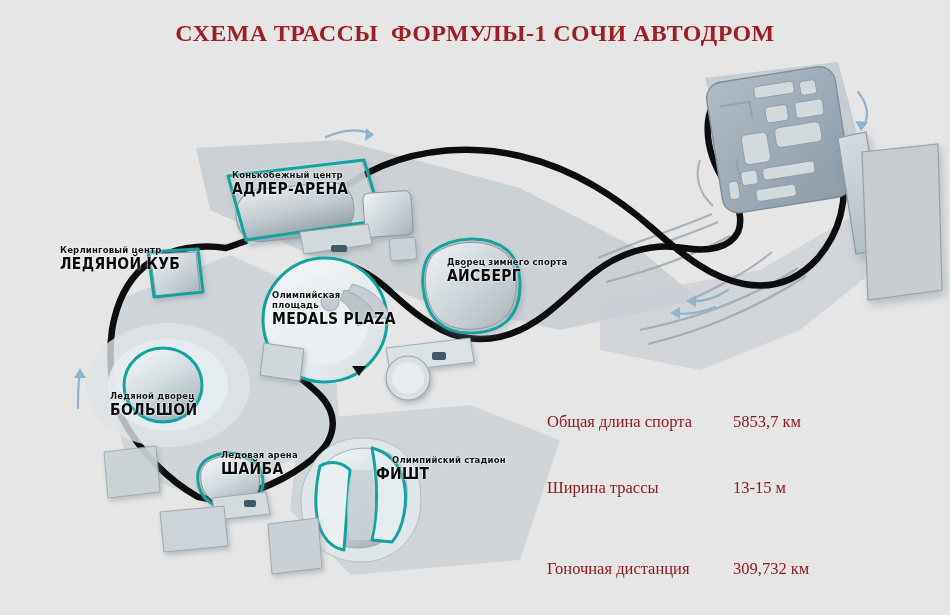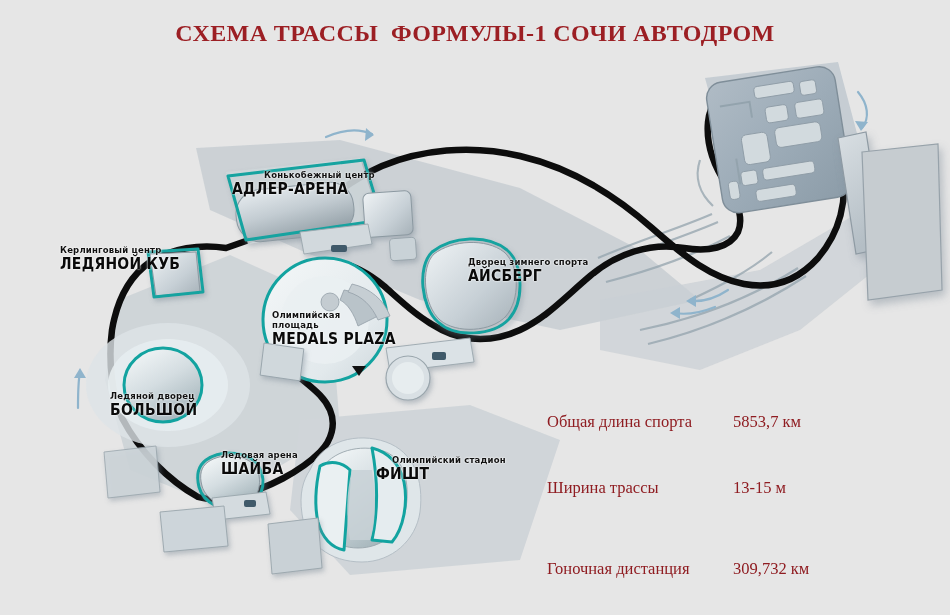--- a/index.html
+++ b/index.html
@@ -280,35 +280,35 @@
       <g>
         <path d="M78,408 C78,392 78,382 80,372"></path>
         <path d="M74,378 L80,368 L86,378" fill="#8fb4cc" stroke="none"></path>
       </g>
     </g>
   </svg>
 
   <div class="title">СХЕМА ТРАССЫ  ФОРМУЛЫ-1 СОЧИ АВТОДРОМ</div>
 
   <div class="venue" style="left:232px;top:170px;">
-    <div class="sub" style="white-space: pre; margin-left: 32px;">Конькобежный центр</div>
+    <div class="sub" style="white-space: pre;">Конькобежный центр</div>
     <div class="main">АДЛЕР-АРЕНА</div>
   </div>
 
   <div class="venue" style="left:60px;top:245px;">
     <div class="sub" style="white-space: pre;">Керлинговый центр</div>
     <div class="main">ЛЕДЯНОЙ КУБ</div>
   </div>
 
-  <div class="venue" style="left:447px;top:257px;margin-left:21px;">
+  <div class="venue" style="left:447px;top:257px;">
     <div class="sub" style="white-space: pre;">Дворец зимнего спорта</div>
     <div class="main">АЙСБЕРГ</div>
   </div>
 
-  <div class="venue" style="left:272px;top:290px;margin-top:20px;">
+  <div class="venue" style="left:272px;top:290px;">
     <div class="sub" style="white-space: pre;">Олимпийская
 площадь</div>
     <div class="main">MEDALS PLAZA</div>
   </div>
 
   <div class="venue" style="left:110px;top:383px;margin-top:8px;">
     <div class="sub" style="white-space: pre;">Ледяной дворец</div>
     <div class="main">БОЛЬШОЙ</div>
   </div>
 

